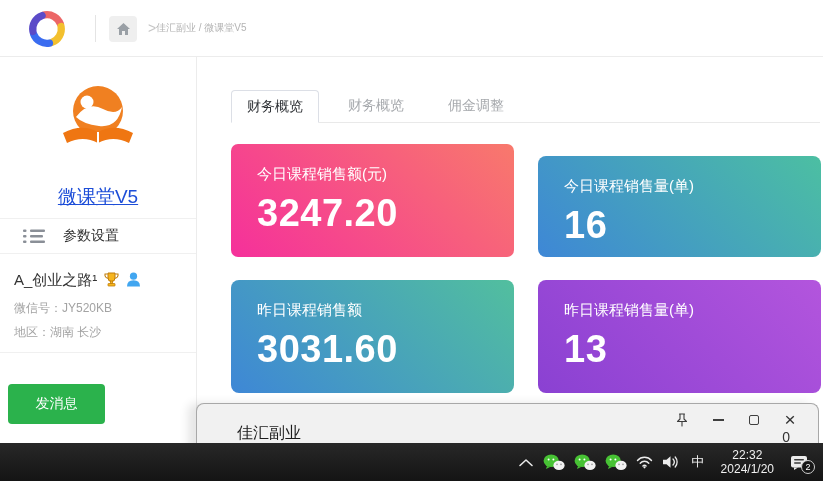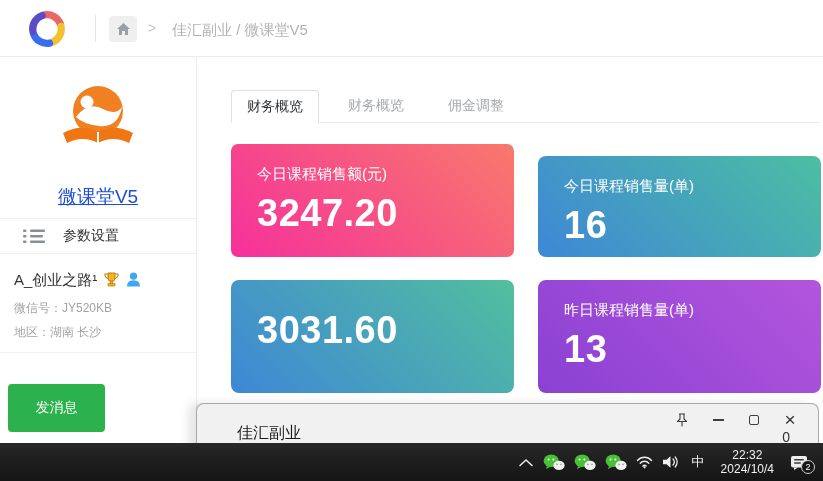--- a/index.html
+++ b/index.html
@@ -8,35 +8,35 @@
     position:relative; overflow:hidden; background:#fff;
     font-family:"Liberation Sans","DejaVu Sans",sans-serif;
   }
 
   
   .header { position:absolute; top:0; left:0; right:0; height:57px; background:#fff; border-bottom:1px solid #ececec; z-index:2; }
   .logo-swirl { position:absolute; left:25px; top:7px; }
   .header-divider { position:absolute; left:95px; top:15px; width:1px; height:27px; background:#e4e4e4; }
   .home-btn { position:absolute; left:109px; top:16px; width:28px; height:26px; background:#efefef; border-radius:4px; display:flex; align-items:center; justify-content:center; cursor:pointer; }
   .crumb-sep { position:absolute; left:148px; top:20px; color:#c6c6c6; font-size:14px; }
-  .breadcrumb { position:absolute; left:172px; top:21px; color:#b3b3b3; font-size:15px; cursor:pointer; }
+  .breadcrumb { position:absolute; left:156px; top:21px; color:#b3b3b3; font-size:10px; cursor:pointer; }
 
   
   .sidebar { position:absolute; left:0; top:57px; bottom:0; width:197px; background:#fff; border-right:1px solid #ececec; z-index:1; }
   .org-logo { position:absolute; left:50%; top:26px; transform:translateX(-50%); }
   .app-name { position:absolute; top:127px; left:0; width:100%; text-align:center; font-size:19px; color:#1d4ed8;text-decoration:underline; }
   .settings-row { position:absolute; top:161px; left:0; width:100%; height:36px; display:flex; align-items:center; padding-left:23px; border-top:1px solid #f0f0f0; border-bottom:1px solid #f0f0f0; cursor:pointer; }
   .settings-icon { margin-right:18px; display:flex; }
   .settings-label { font-size:14px; color:#333; }
   .user-block { position:absolute; left:14px; top:214px; right:8px; }
   .user-name-row { display:flex; align-items:center; gap:6px; font-size:15px; color:#333; }
   .user-line { margin-top:7px; font-size:12px; color:#a3a3a3; }
   .user-line.first { margin-top:10px; }
   .sb-divider { position:absolute; left:0; width:100%; border-top:1px solid #f0f0f0; top:295px; }
-  .send-btn { position:absolute; left:8px; top:327px; width:97px; height:48px; border:none; border-radius:4px; color:#fff; font-size:14px; cursor:pointer; }
+  .send-btn { position:absolute; left:8px; top:327px; width:97px; height:40px; border:none; border-radius:4px; color:#fff; font-size:14px; cursor:pointer; }
 
   
   .main { position:absolute; left:198px; top:57px; right:0; bottom:0; background:#fff; }
   .tab-bar { position:absolute; left:33px; top:33px; right:3px; height:33px; display:flex; border-bottom:1px solid #e9e9e9; }
   .tab { height:33px; line-height:31px; padding:0 15px; font-size:14px; color:#a6a9ad; cursor:pointer; }
   .tab.inactive { margin-left:14px; }
   .tab.active { color:#2f3236; background:#fff; border:1px solid #dcdfe6; border-bottom:1px solid #fff; margin-bottom:-1px; border-radius:4px 4px 0 0; }
   .cards { position:absolute; left:33px; top:87px; display:grid; grid-template-columns:283px 283px; grid-auto-rows:113px; gap:23px 24px; }
   .stat-card { border-radius:8px; color:#fff; padding:21px 26px; }
   .card-title { font-size:15px; }
@@ -145,20 +145,21 @@
   <div class="cards">
     <div class="stat-card" style="background: linear-gradient(45deg, rgb(245, 48, 155), rgb(248, 121, 108)); border-radius: 7px;">
       <div class="card-title">今日课程销售额(元)</div>
       <div class="card-value">3247.20</div>
     </div>
     <div class="stat-card" style="background: linear-gradient(45deg, rgb(62, 135, 214), rgb(76, 191, 162)); margin-top: 12px;">
       <div class="card-title">今日课程销售量(单)</div>
       <div class="card-value">16</div>
     </div>
     <div class="stat-card" style="background: linear-gradient(45deg, rgb(62, 135, 214), rgb(82, 191, 158));">
+      <div class="card-title">昨日课程销售额</div>
       <div class="card-value">3031.60</div>
     </div>
     <div class="stat-card" style="background: linear-gradient(45deg, rgb(138, 65, 210), rgb(179, 85, 221));">
       <div class="card-title">昨日课程销售量(单)</div>
       <div class="card-value">13</div>
     </div>
   </div>
 </div>
 
 <div class="overlay">
@@ -233,21 +234,21 @@
     <svg width="18" height="14" viewBox="0 0 18 14">
       <path d="M1,4.8 H4.5 L8.5,1.2 V12.8 L4.5,9.2 H1 Z" fill="#ececec"></path>
       <path d="M11,4 A4.5,4.5 0 0 1 11,10" fill="none" stroke="#ececec" stroke-width="1.3" stroke-linecap="round"></path>
       <path d="M13.2,2 A7.5,7.5 0 0 1 13.2,12" fill="none" stroke="#ececec" stroke-width="1.3" stroke-linecap="round"></path>
     </svg>
   </span>
   <span class="tray-item ime-indicator">中</span>
   <span class="tray-item clock">
     <span>
       <div>22:32</div>
-      <div>2024/10/4</div>
+      <div>2024/1/20</div>
     </span>
   </span>
   <span class="tray-item notif-wrap">
     <svg width="18" height="15" viewBox="0 0 18 15">
       <rect x="1" y="1" width="16" height="11.5" rx="2" fill="#ececec"></rect>
       <rect x="4" y="4" width="10" height="1.6" rx=".8" fill="#3a3a3a"></rect>
       <rect x="4" y="7.2" width="7" height="1.6" rx=".8" fill="#3a3a3a"></rect>
       <path d="M4,12.5 L4,15 L8,12.5 Z" fill="#ececec"></path>
     </svg>
     <span class="notif-badge">2</span>

